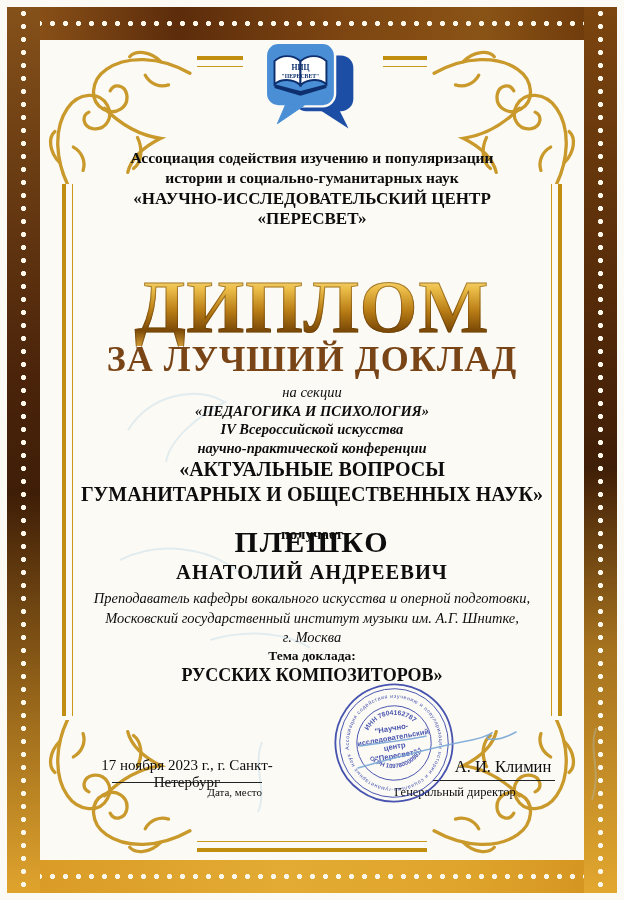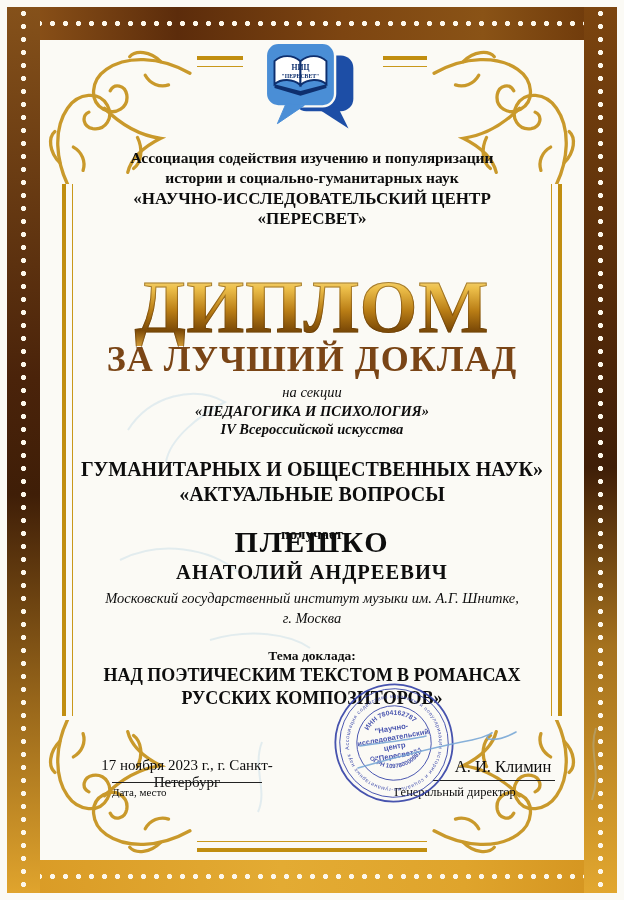--- a/index.html
+++ b/index.html
@@ -67,21 +67,21 @@
   .conf-title{top:457px;font-weight:bold;font-size:20px;line-height:25px;font-style:normal;}
   .receives{top:507px;font-weight:bold;font-size:15px;margin-top:19px;}
   .surname{top:525px;font-weight:bold;font-size:30px;letter-spacing:2px;}
   .fullname{top:561px;font-weight:bold;font-size:20.5px;letter-spacing:1px;}
   .affiliation{top:589px;font-style:italic;font-size:14.5px;line-height:19.5px;}
   .report-label{top:648px;font-weight:bold;font-size:13.5px;}
   .report-title{top:664px;font-weight:bold;font-size:18px;line-height:22.5px;}
   
   .date-text{position:absolute;left:72px;top:757px;width:230px;text-align:center;font-size:15px;}
   .date-line{position:absolute;left:112px;top:782px;width:150px;border-bottom:1.2px solid #222;}
-  .date-label{position:absolute;left:112px;top:786px;width:150px;text-align:left;font-size:11px;}
+  .date-label{position:absolute;left:112px;top:786px;width:150px;text-align:right;font-size:11px;}
   .signer-name{position:absolute;left:438px;top:757px;width:130px;text-align:center;font-size:16.5px;}
   .signer-line{position:absolute;left:433px;top:780px;width:122px;border-bottom:1.2px solid #222;}
   .signer-title{position:absolute;left:365px;top:785px;width:180px;text-align:center;font-size:12.5px;}
   
   .stamp{position:absolute;left:333px;top:682px;width:122px;height:122px;
     transform:rotate(-10deg);opacity:.88;}
   .stamp svg{width:100%;height:100%;}
   .pen-signature{position:absolute;left:330px;top:690px;width:240px;height:110px;pointer-events:none;}
 </style>
 </head>
@@ -192,37 +192,38 @@
   <div class="header-line3">«НАУЧНО-ИССЛЕДОВАТЕЛЬСКИЙ ЦЕНТР «ПЕРЕСВЕТ»</div>
 </div>
 
 <div class="abs title-main">ДИПЛОМ</div>
 <div class="abs title-sub">ЗА ЛУЧШИЙ ДОКЛАД</div>
 
 <div class="abs event-block">
   <div class="event-pre">на секции</div>
   <div>«ПЕДАГОГИКА И ПСИХОЛОГИЯ»</div>
   <div>IV Всероссийской искусства</div>
+  <div>научно-практической конференции</div>
 </div>
 <div class="abs conf-title">
+  <div>«АКТУАЛЬНЫЕ ВОПРОСЫ</div>
   <div>ГУМАНИТАРНЫХ И ОБЩЕСТВЕННЫХ НАУК»</div>
-  <div>«АКТУАЛЬНЫЕ ВОПРОСЫ</div>
 </div>
 <div class="abs receives">получает</div>
 
 <div class="abs surname">ПЛЕШКО</div>
 <div class="abs fullname">АНАТОЛИЙ АНДРЕЕВИЧ</div>
 <div class="abs affiliation">
+  <div>Преподаватель кафедры вокального искусства и оперной подготовки,</div>
   <div>Московский государственный институт музыки им. А.Г. Шнитке,</div>
   <div>г. Москва</div>
 </div>
 
 <div class="abs report-label">Тема доклада:</div>
 <div class="abs report-title">
-  <div>НАД ПОЭТИЧЕСКИМ ТЕКСТОМ В РОМАНСАХ</div>
   <div>РУССКИХ КОМПОЗИТОРОВ»</div>
 </div>
 
 <div class="date-text">17 ноября 2023 г., г. Санкт-Петербург</div>
 <div class="date-line"></div>
 <div class="date-label">Дата, место</div>
 
 <div class="signer-name">А. И. Климин</div>
 <div class="signer-line"></div>
 <div class="signer-title">Генеральный директор</div>

